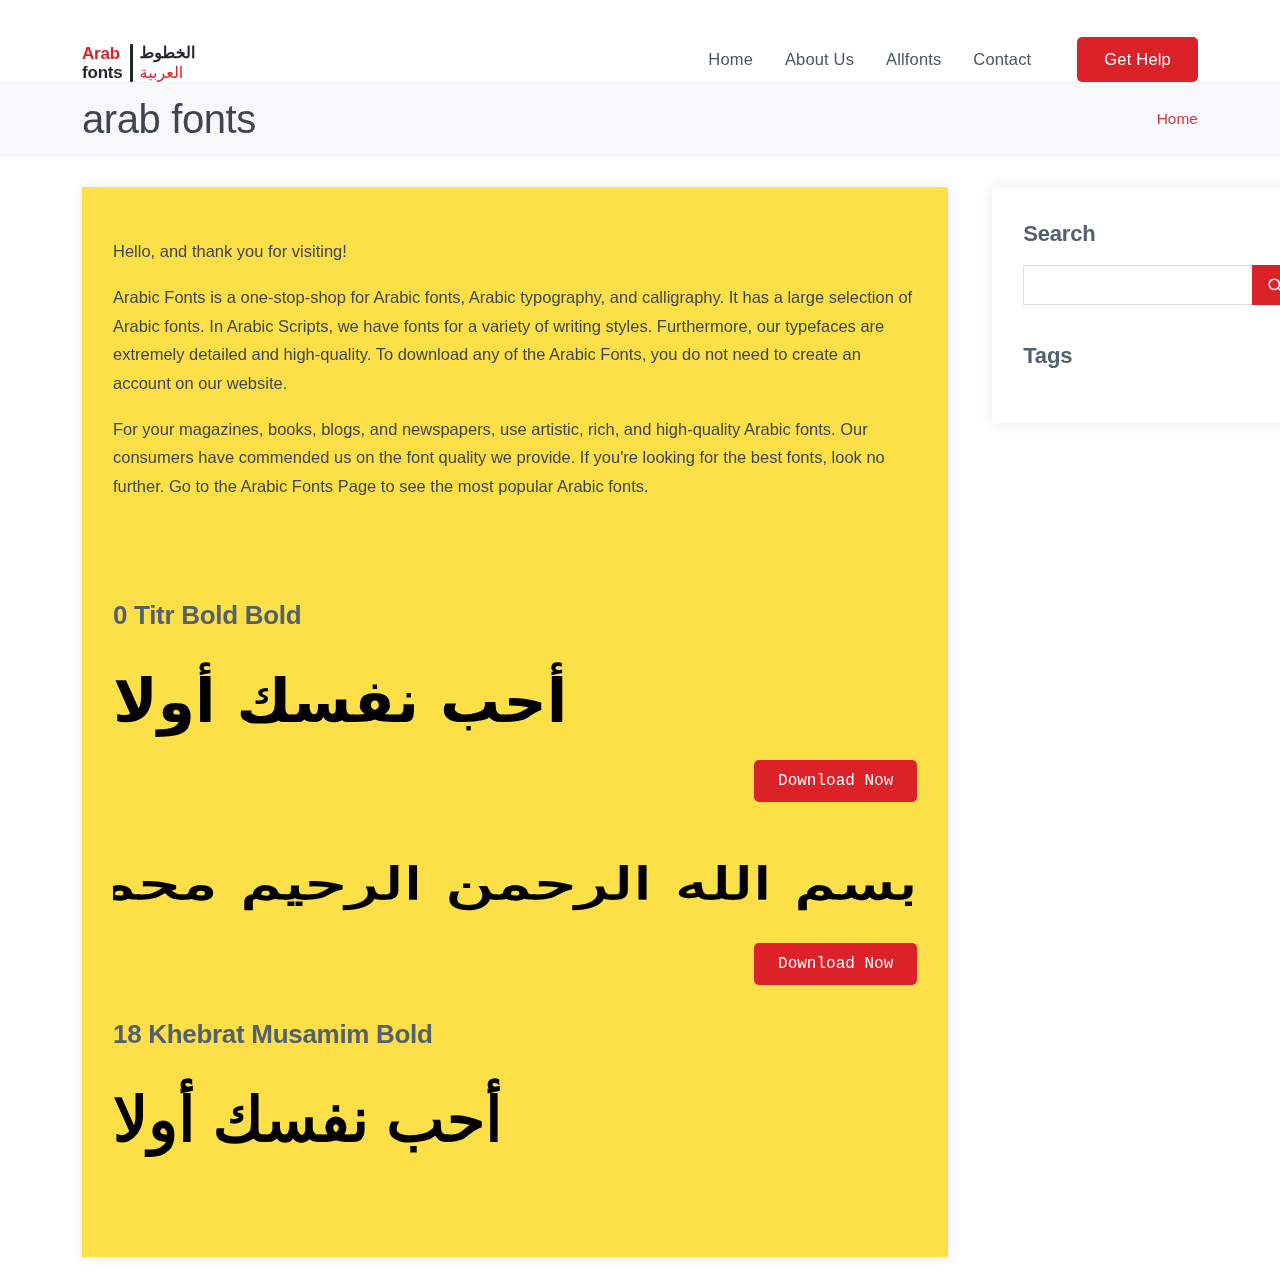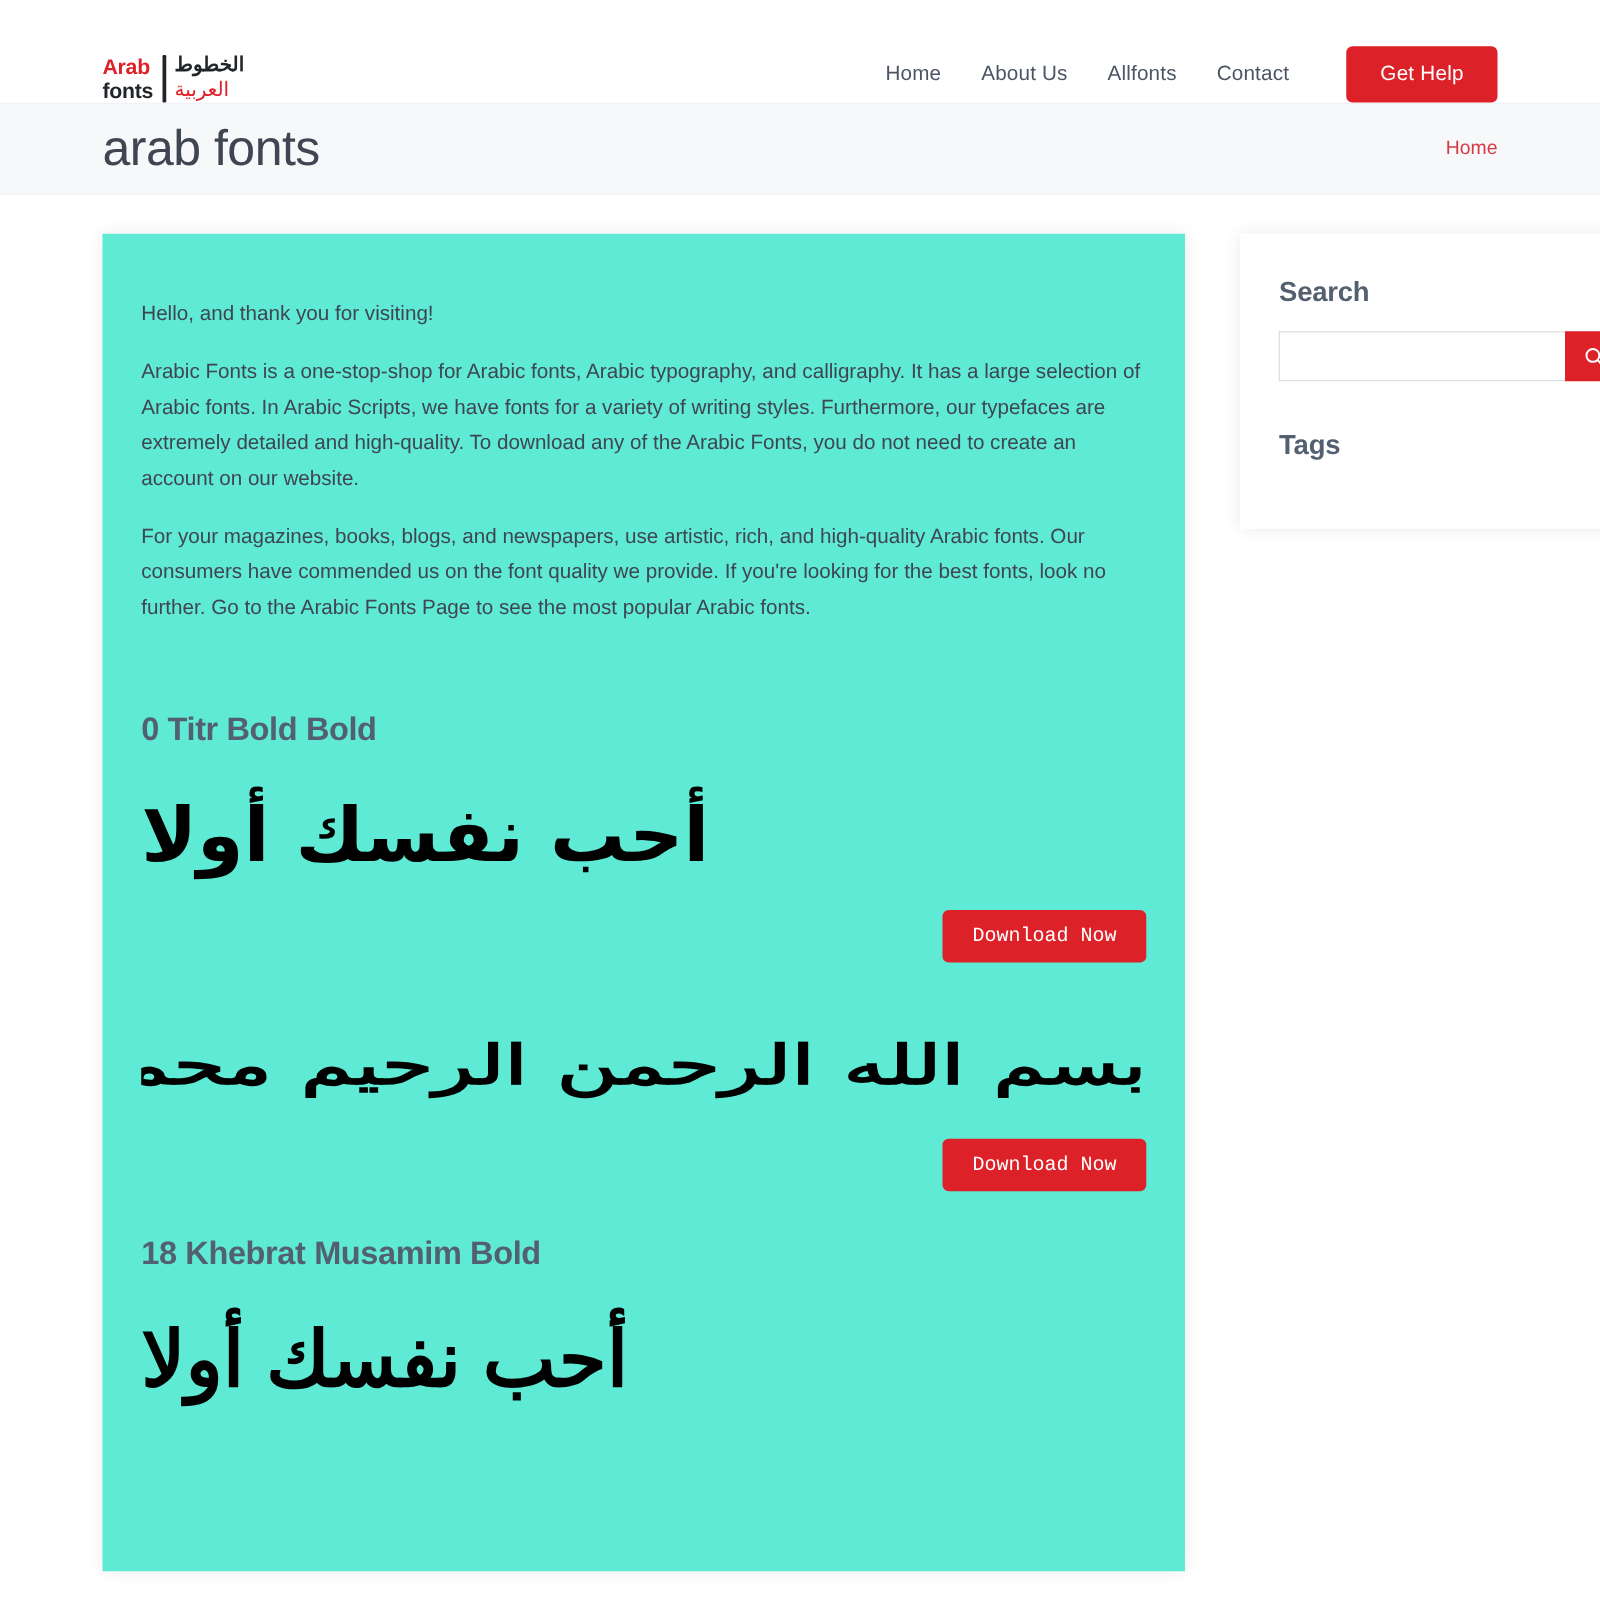--- a/index.html
+++ b/index.html
@@ -130,21 +130,21 @@
   
   .page-wrap {
     display: flex;
     gap: 44px;
     padding: 31px 82px 0 82px;
     align-items: flex-start;
   }
 
   .content-card {
     flex: 0 0 737px;
-    background: #5eead4;
+    background: #fde047;
     box-shadow: 0 0 14px rgba(0,0,0,0.09);
     padding: 50px 31px 40px 31px;
     min-height: 1070px;
   }
 
   .sidebar-card {
     flex: 0 0 337px;
     background: #ffffff;
     box-shadow: 0 0 14px rgba(0,0,0,0.09);
     padding: 34px 31px 36px 31px;
@@ -153,21 +153,21 @@
   
   .intro p {
     font-size: 16.5px;
     line-height: 1.72;
     color: #3f4651;
     margin-bottom: 18px;
   }
   .intro p:last-child { margin-bottom: 0; }
 
   
-  .font-list { margin-top: 68px; }
+  .font-list { margin-top: 100px; }
 
   .font-item { margin-bottom: 34px; }
 
   .font-name {
     font-size: 26px;
     font-weight: 700;
     color: #53606f;
     letter-spacing: -0.3px;
     margin-bottom: 22px;
   }

